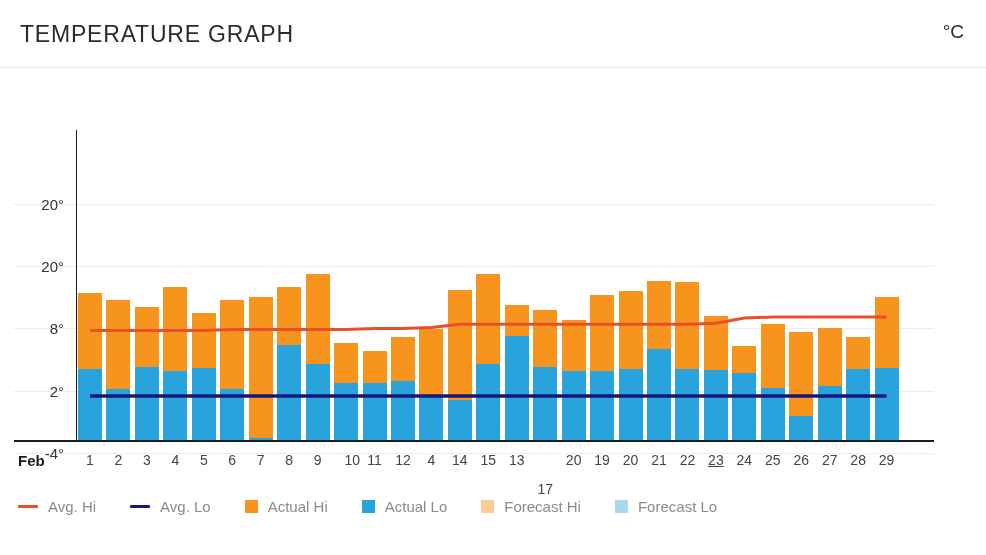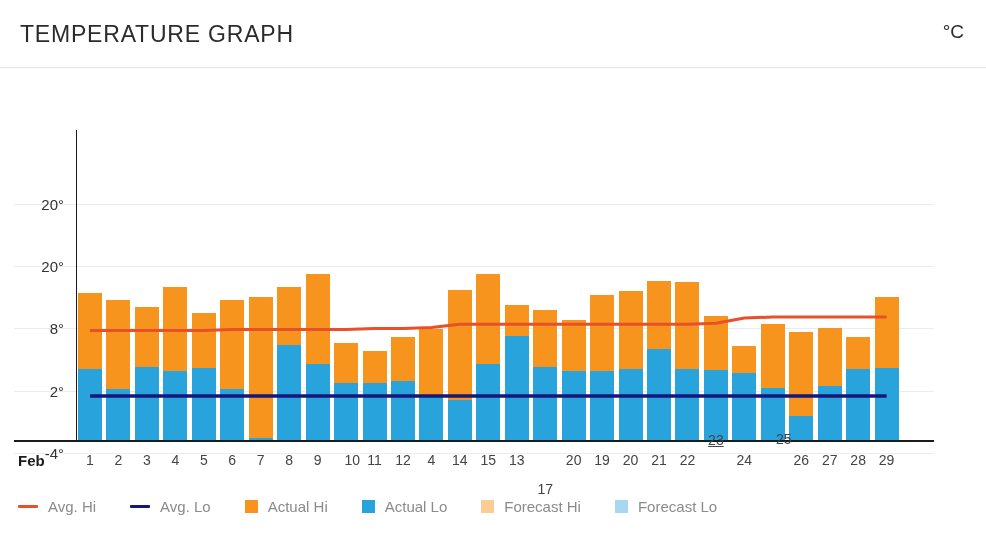--- a/index.html
+++ b/index.html
@@ -263,23 +263,23 @@
         <div class="xtick-label" style="left: 417.4px; top: 384px;">4</div>
         <div class="xtick-label" style="left: 445.85px; top: 384px;">14</div>
         <div class="xtick-label" style="left: 474.3px; top: 384px;">15</div>
         <div class="xtick-label" style="left: 502.75px; top: 384px;">13</div>
         <div class="xtick-label" style="left: 531.2px; top: 384px; margin-top: 29px;">17</div>
         <div class="xtick-label" style="left: 559.65px; top: 384px;">20</div>
         <div class="xtick-label" style="left: 588.1px; top: 384px;">19</div>
         <div class="xtick-label" style="left: 616.55px; top: 384px;">20</div>
         <div class="xtick-label" style="left: 645px; top: 384px;">21</div>
         <div class="xtick-label" style="left: 673.45px; top: 384px;">22</div>
-        <div class="xtick-label" style="left: 701.9px; top: 364px; text-decoration: underline;">23</div>
+        <div class="xtick-label" style="left: 701.9px; top: 384px; text-decoration: underline;">23</div>
         <div class="xtick-label" style="left: 730.35px; top: 384px;">24</div>
-        <div class="xtick-label" style="left: 758.8px; top: 363px; margin-left: 11px;">25</div>
+        <div class="xtick-label" style="left: 758.8px; top: 384px;">25</div>
         <div class="xtick-label" style="left: 787.25px; top: 384px;">26</div>
         <div class="xtick-label" style="left: 815.7px; top: 384px;">27</div>
         <div class="xtick-label" style="left: 844.15px; top: 384px;">28</div>
         <div class="xtick-label" style="left: 872.6px; top: 384px;">29</div>
         <svg class="series-overlay" width="986" height="487">
           <path d="M90.0 262.5 L118.5 262.5 L146.9 262.5 L175.3 262.5 L203.8 262.5 L232.3 261.5 L260.7 261.5 L289.1 261.5 L317.6 261.5 L346.1 261.5 L374.5 260.5 L402.9 260.5 L431.4 259.4 L459.8 256.3 L488.3 256.3 L516.8 256.3 L545.2 256.3 L573.6 256.3 L602.1 256.3 L630.5 256.3 L659.0 256.3 L687.4 256.3 L715.9 255.3 L744.4 250.1 L772.8 249.0 L801.3 249.0 L829.7 249.0 L858.1 249.0 L886.6 249.0" fill="none" stroke="#e8502a" stroke-width="3" stroke-linecap="butt" stroke-linejoin="round"></path>
           <path d="M90.0 327.9 L118.5 327.9 L146.9 327.9 L175.3 327.9 L203.8 327.9 L232.3 327.9 L260.7 327.9 L289.1 327.9 L317.6 327.9 L346.1 327.9 L374.5 327.9 L402.9 327.9 L431.4 327.9 L459.8 327.9 L488.3 327.9 L516.8 327.9 L545.2 327.9 L573.6 327.9 L602.1 327.9 L630.5 327.9 L659.0 327.9 L687.4 327.9 L715.9 327.9 L744.4 327.9 L772.8 327.9 L801.3 327.9 L829.7 327.9 L858.1 327.9 L886.6 327.9" fill="none" stroke="#16177a" stroke-width="3.5" stroke-linecap="butt" stroke-linejoin="round"></path>
         </svg>
       </div>
 

